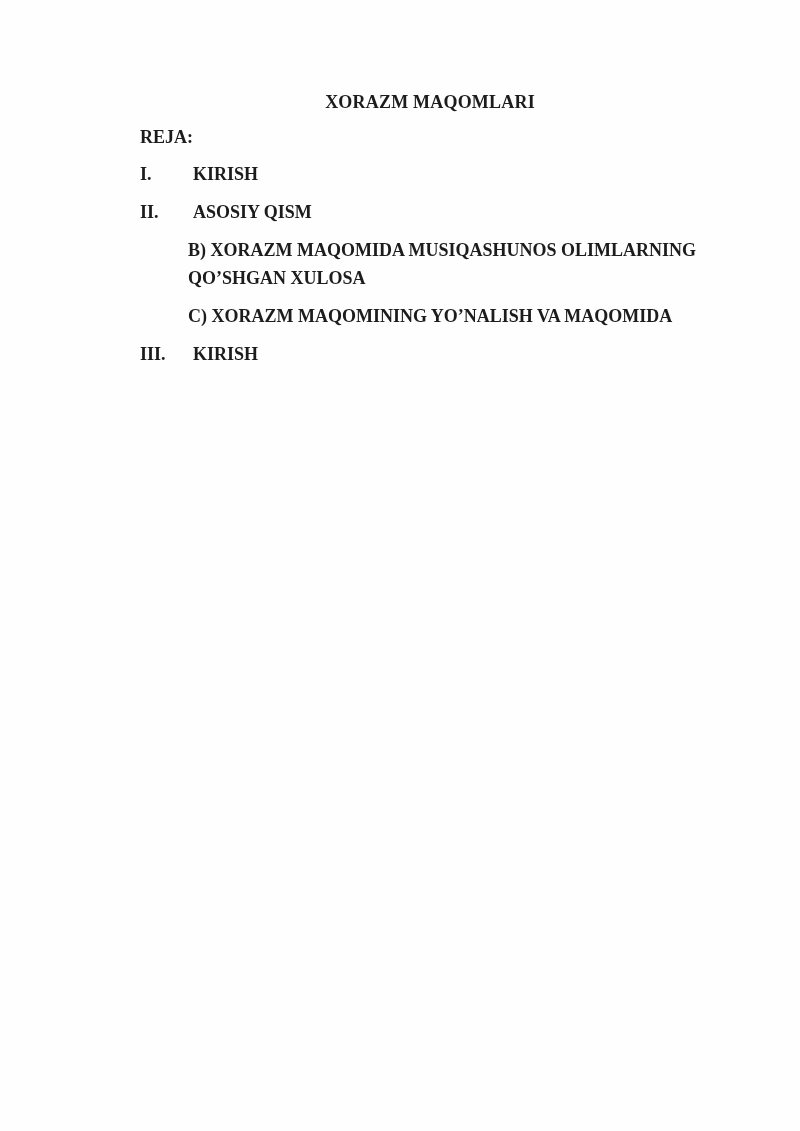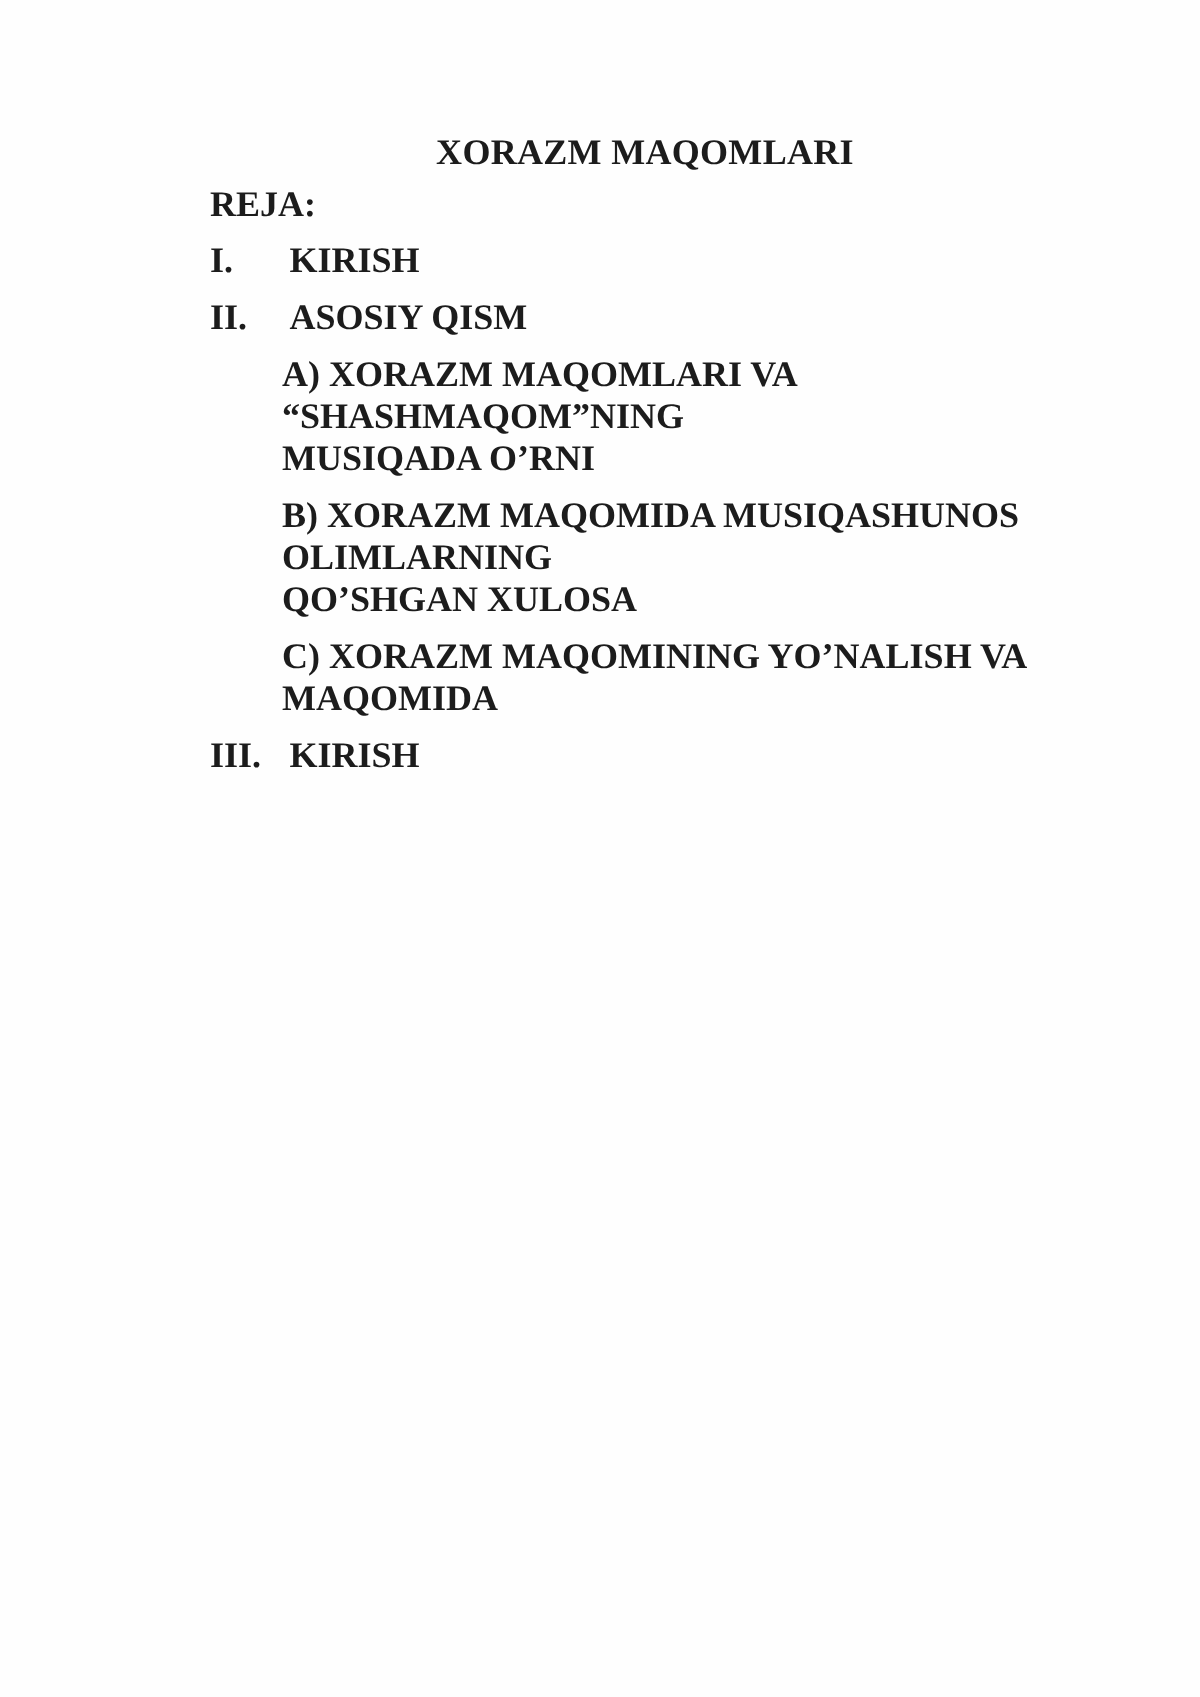--- a/index.html
+++ b/index.html
@@ -9,21 +9,21 @@
     background: #fefefe;
     font-family: "Liberation Serif", "DejaVu Serif", serif;
     overflow: hidden;
   }
   .doc {
     width: 580px;
     margin-left: 140px;
     padding-top: 88px;
     color: #1c1c1c;
     font-weight: bold;
-    font-size: 24px;
+    font-size: 18px;
     line-height: 28px;
   }
   .title {
     text-align: center;
     margin-bottom: 7px;
     letter-spacing: 0.2px;
   }
   .heading {
     text-align: left;
     margin-bottom: 9px;
@@ -55,24 +55,20 @@
   <div class="item">
     <span class="num">I.</span>
     <span class="lbl">KIRISH</span>
   </div>
 
   <div class="item">
     <span class="num">II.</span>
     <span class="lbl">ASOSIY QISM</span>
   </div>
 
-  <div class="sub">
-    <div>A) XORAZM MAQOMLARI VA “SHASHMAQOM”NING</div>
-    <div>MUSIQADA O’RNI</div>
-  </div>
 
   <div class="sub">
     <div>B) XORAZM MAQOMIDA MUSIQASHUNOS OLIMLARNING</div>
     <div>QO’SHGAN XULOSA</div>
   </div>
 
   <div class="sub">
     <div>C) XORAZM MAQOMINING YO’NALISH VA MAQOMIDA</div>
   </div>
 

